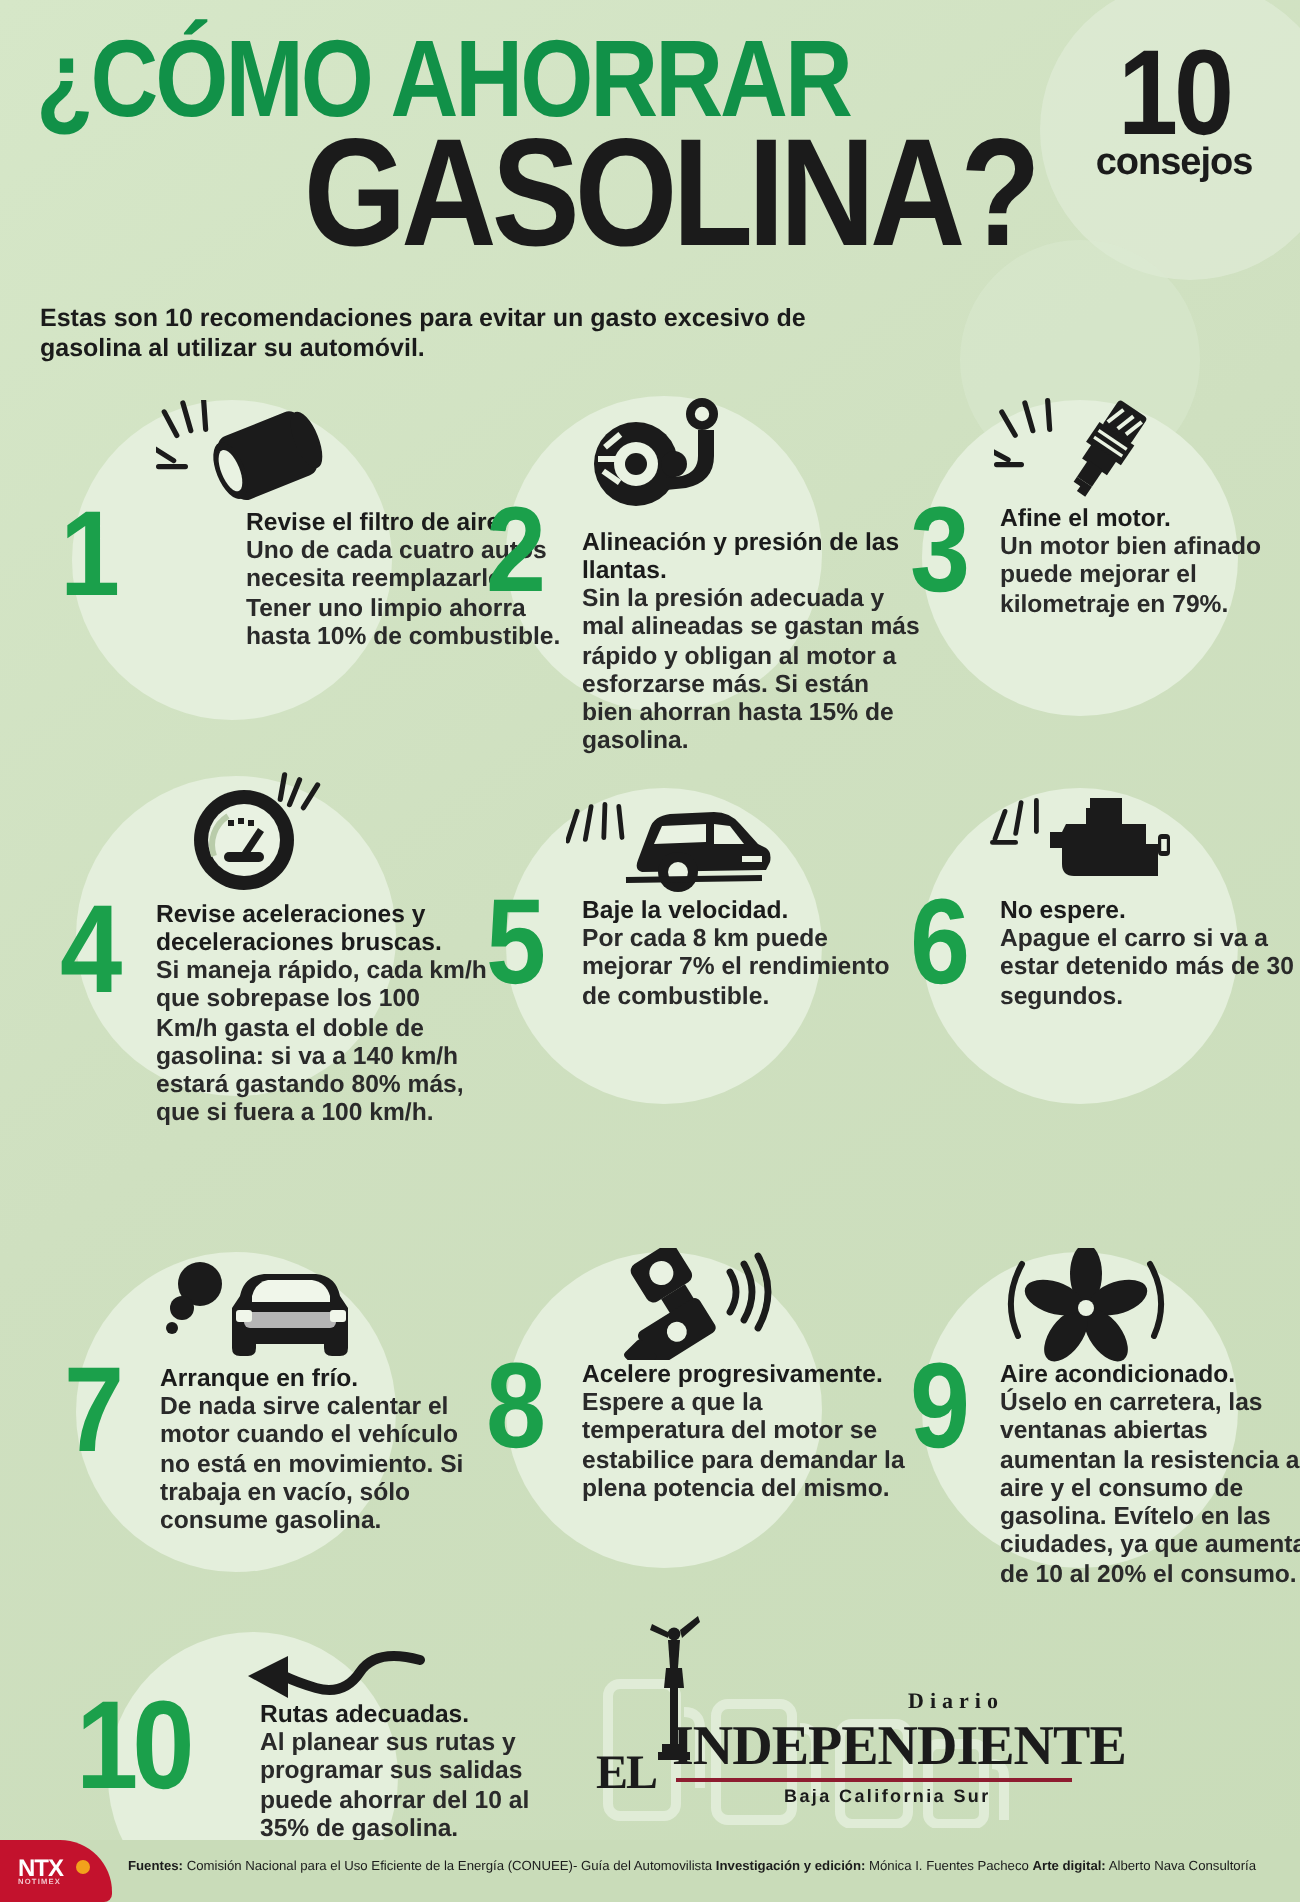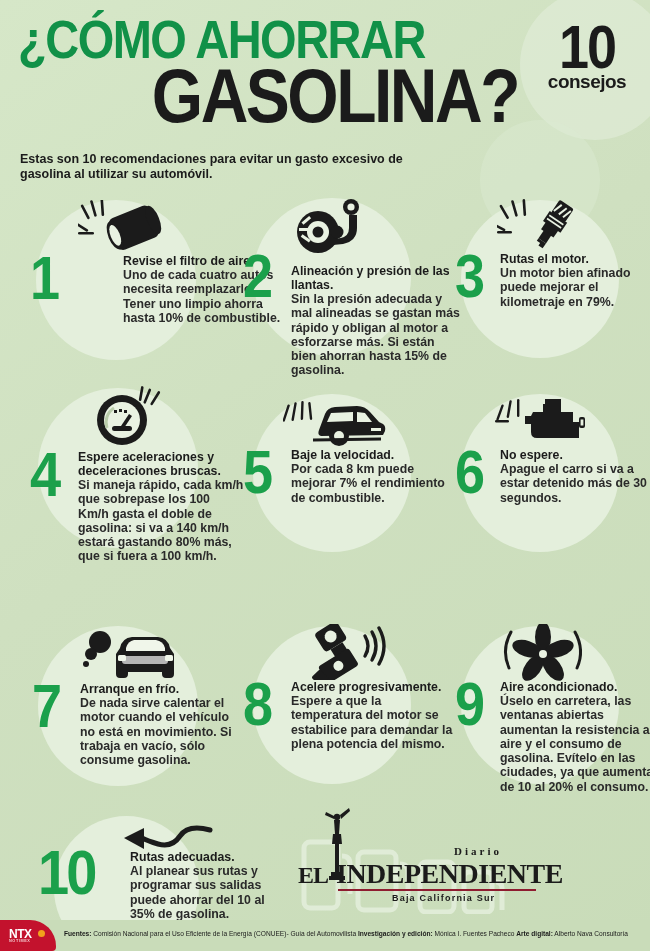--- a/index.html
+++ b/index.html
@@ -64,21 +64,21 @@
   .tip .desc {
     font-size:12.3px; font-weight:bold; color:#2a2a2a; line-height:1.16;
   }
 
   
   .brand { position:absolute; left:296px; top:828px; width:250px; height:86px; z-index:3; }
   .brand .pumps { position:absolute; inset:0; z-index:0; }
   .brand .lineup { position:absolute; left:0; top:30px; width:250px; z-index:2; }
   .brand .el {
     font-family:"Liberation Serif", serif; font-weight:bold; font-size:24px;
-    color:#1b1b1b; position:absolute; left:2px; top:4px; letter-spacing:-1px;text-align:center;
+    color:#1b1b1b; position:absolute; left:2px; top:16px; letter-spacing:-1px;text-align:center;
   }
   .brand .indep {
     font-family:"Liberation Serif", serif; font-weight:bold; font-size:28px;
     color:#1b1b1b; position:absolute; left:40px; top:0px; letter-spacing:-0.5px;
   }
   .brand .diario {
     font-family:"Liberation Serif", serif; font-size:11px; font-weight:bold;
     color:#1b1b1b; position:absolute; left:158px; top:-13px; letter-spacing:3px;
   }
   .brand .rule {
@@ -210,21 +210,21 @@
             <rect x="56" y="5" width="2" height="10" transform="rotate(18 57 10)"></rect>
             <rect x="61" y="5" width="2" height="10" transform="rotate(18 62 10)"></rect>
             <rect x="48" y="20" width="17" height="1.6"></rect>
             <rect x="48" y="24" width="17" height="1.6"></rect>
           </g>
         </g>
       </svg>
     </div>
     <div class="numeral" style="left:0px;top:56px;font-size:54px;">3</div>
     <div class="body" style="left:45px;top:56px;width:150px;">
-      <div class="head">Rutas el motor.</div>
+      <div class="head">Afine el motor.</div>
       <div class="desc">Un motor bien afinado puede mejorar el kilometraje en 79%.</div>
     </div>
   </div>
 
   <div class="tip" style="left:30px;top:384px;width:210px;height:230px;">
     <div class="circle" style="left:8px;top:4px;width:160px;height:160px;"></div>
     <div class="icon" style="left:58px;top:0px;">
       <svg width="80" height="64" viewBox="0 0 80 64">
         <circle cx="34" cy="36" r="25" fill="#1b1b1b"></circle>
         <circle cx="34" cy="36" r="18" fill="#e9f2e2"></circle>
@@ -238,21 +238,21 @@
         <rect x="24" y="42" width="20" height="5" rx="2.5" fill="#1b1b1b"></rect>
         <g fill="#1b1b1b">
           <rect x="58" y="4" width="2.6" height="16" rx="1.3" transform="rotate(22 59 12)"></rect>
           <rect x="66" y="6" width="2.6" height="16" rx="1.3" transform="rotate(32 67 14)"></rect>
           <rect x="52" y="2" width="2.6" height="15" rx="1.3" transform="rotate(10 53 9)"></rect>
         </g>
       </svg>
     </div>
     <div class="numeral" style="left:0px;top:66px;font-size:56px;">4</div>
     <div class="body" style="left:48px;top:66px;width:166px;">
-      <div class="head">Espere aceleraciones y deceleraciones bruscas.</div>
+      <div class="head">Revise aceleraciones y deceleraciones bruscas.</div>
       <div class="desc">Si maneja rápido, cada km/h que sobrepase los 100 Km/h gasta el doble de gasolina: si va a 140 km/h estará gastando 80% más, que si fuera a 100 km/h.</div>
     </div>
   </div>
 
   <div class="tip" style="left:243px;top:390px;width:210px;height:160px;">
     <div class="circle" style="left:10px;top:4px;width:158px;height:158px;"></div>
     <div class="icon" style="left:40px;top:8px;">
       <svg width="105" height="50" viewBox="0 0 105 50">
         <g fill="#1b1b1b">
           <rect x="2" y="6" width="2.4" height="18" rx="1.2" transform="rotate(18 3 15)"></rect>

